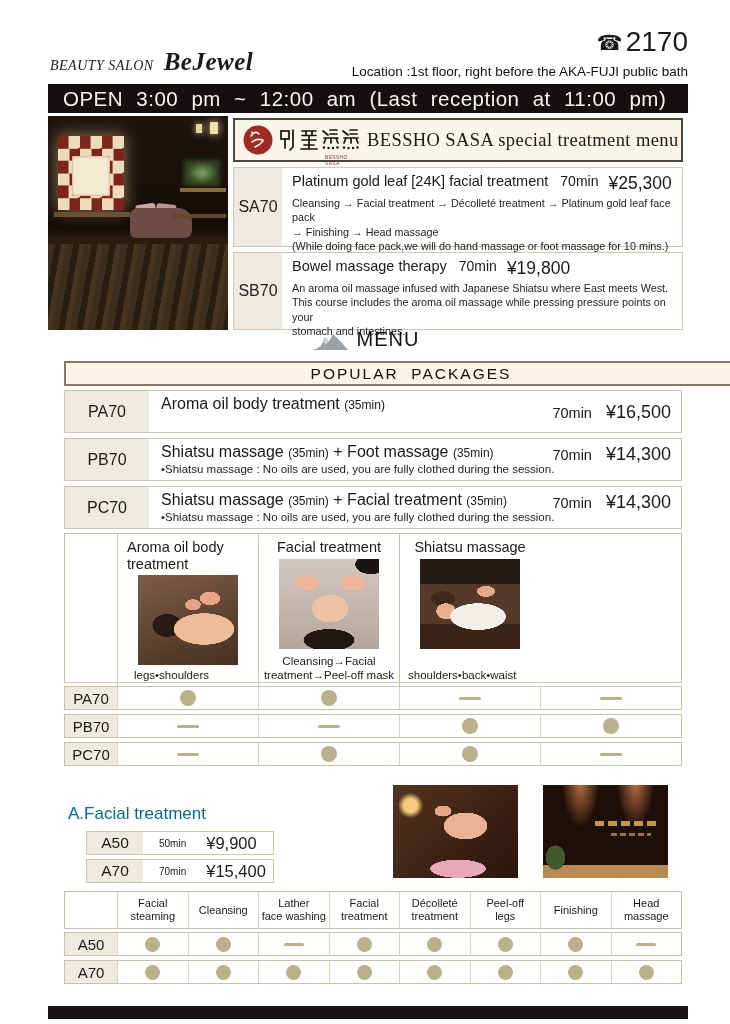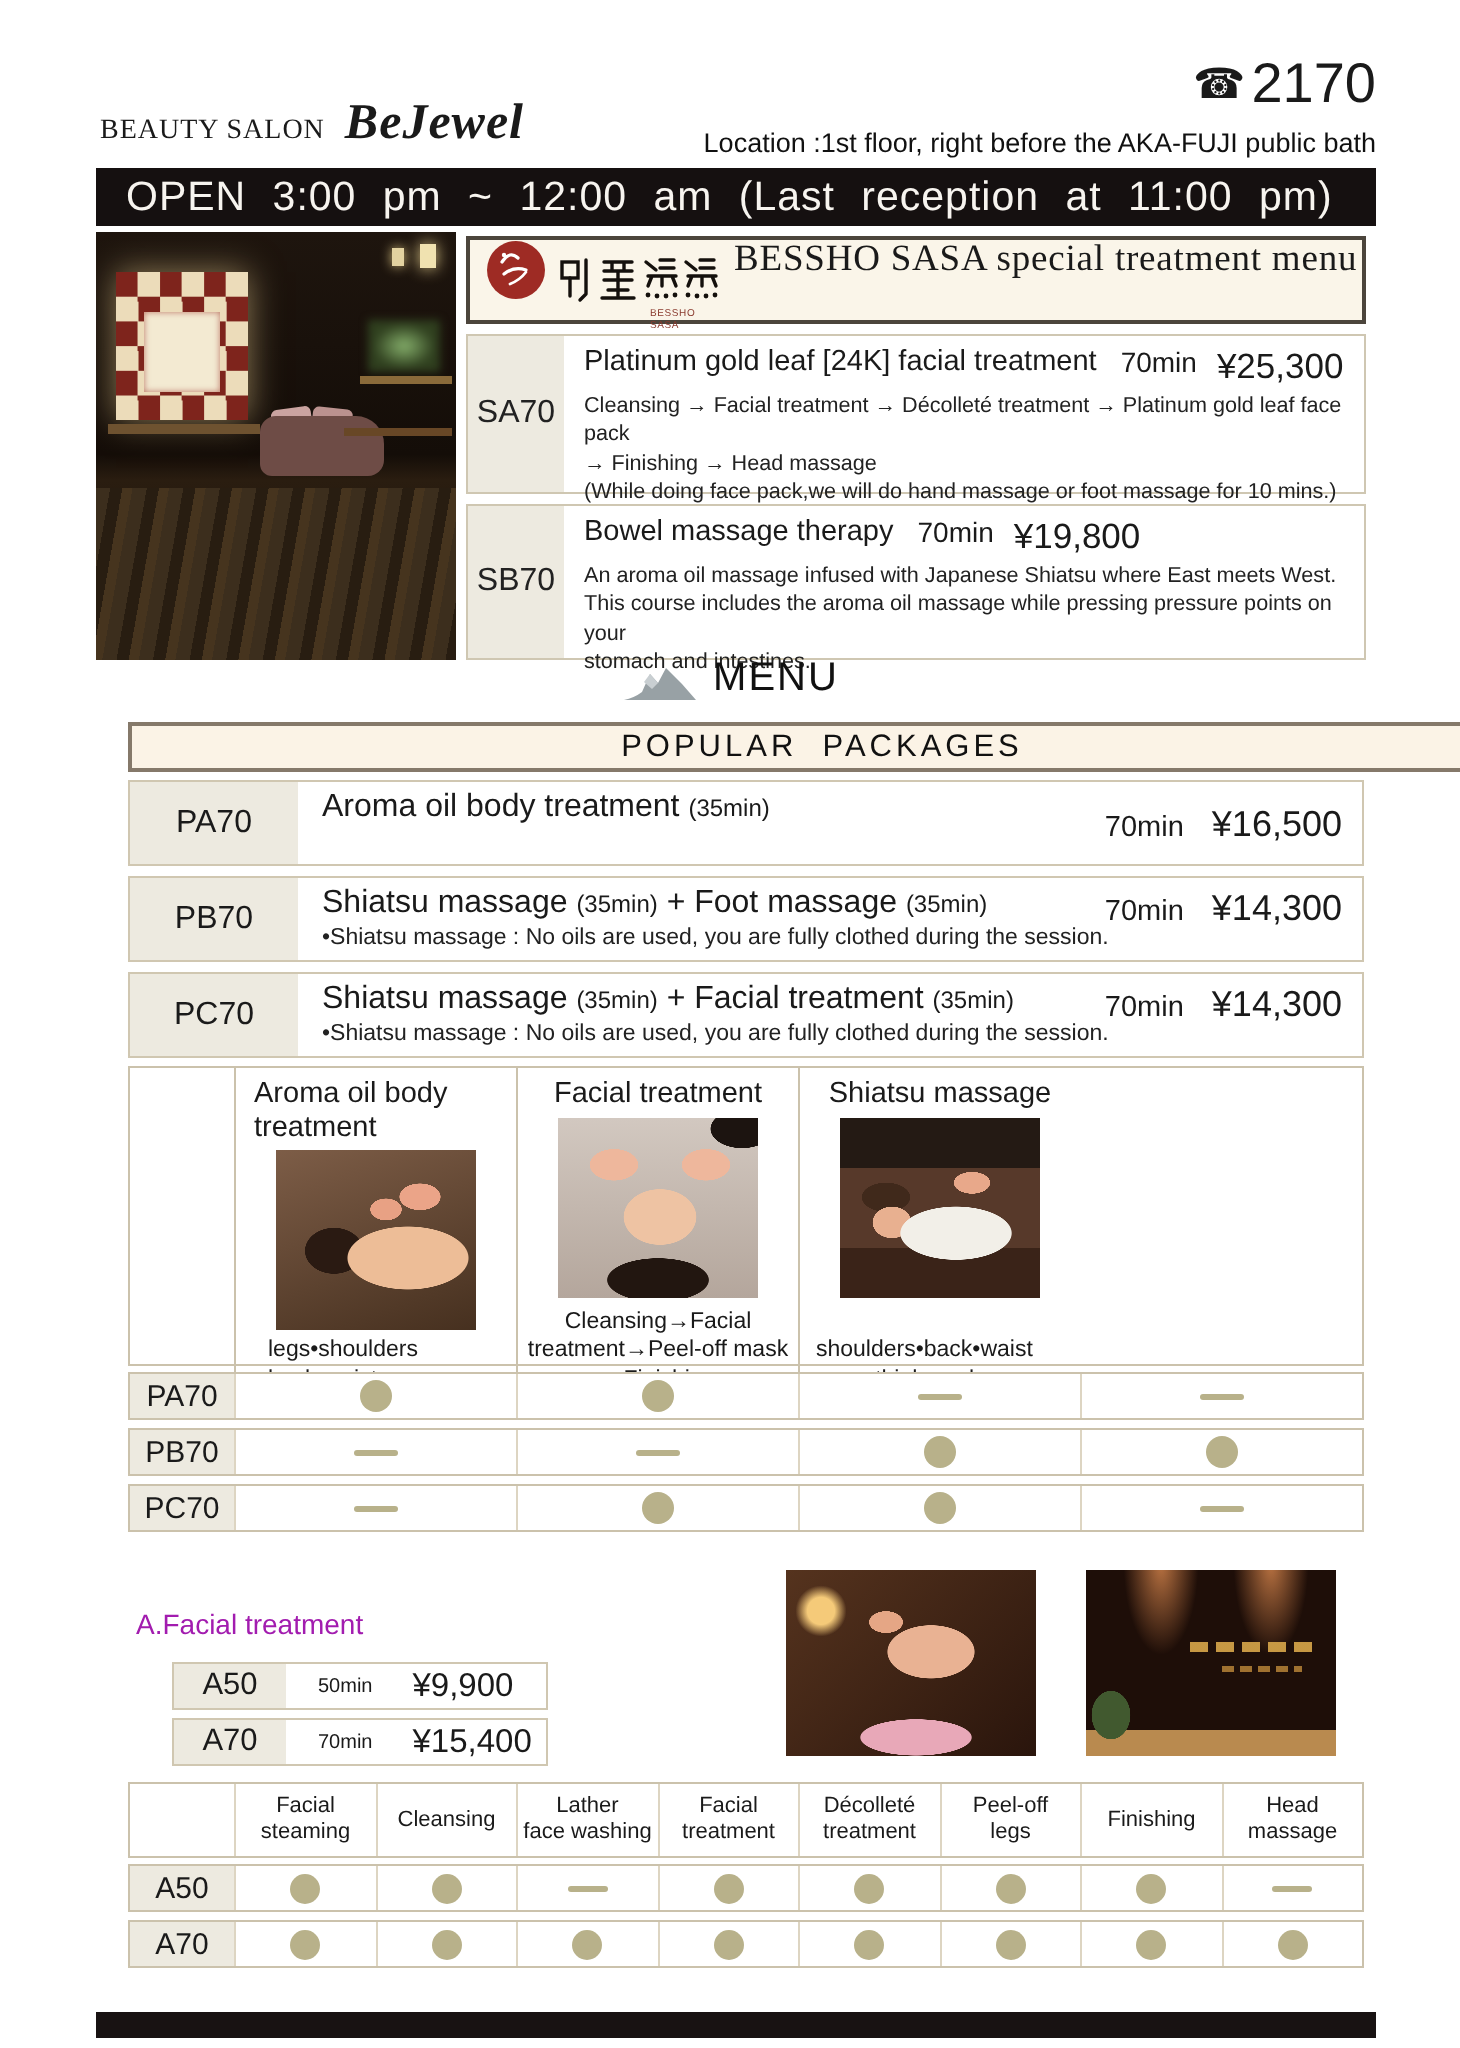--- a/index.html
+++ b/index.html
@@ -2,21 +2,21 @@
 <html><head>
 <meta charset="utf-8">
 <style>
   *{margin:0;padding:0;box-sizing:border-box}
   html,body{background:#ffffff}
   body{width:730px;height:1024px;position:relative;font-family:"Liberation Sans",sans-serif;color:#1a1a1a;overflow:hidden}
   .abs{position:absolute}
 
   
   .brand{left:50px;top:48px;display:flex;align-items:baseline;gap:10px;font-family:"Liberation Serif",serif}
-  .brand-prefix{font-size:14px;letter-spacing:.5px}
+  .brand-prefix{font-style:italic;font-size:14px;letter-spacing:.5px}
   .brand-name{font-style:italic;font-weight:bold;font-size:25px;letter-spacing:.5px}
   .phone{right:42px;top:28px;display:flex;align-items:center;gap:3px}
   .phone-glyph{font-size:21px;line-height:1}
   .phone-num{font-size:28px;line-height:1}
   .location{right:42px;top:64px;font-size:13.5px;color:#111}
   .openbar{left:48px;top:84px;width:640px;height:29px;background:#151010;color:#f7f4ef;
            font-size:20.5px;line-height:29px;padding-left:15px;letter-spacing:.5px;word-spacing:7px;white-space:nowrap}
 
   
   .interior{left:48px;top:116px;width:180px;height:214px;overflow:hidden;
@@ -33,21 +33,21 @@
   .interior .glow{position:absolute;right:8px;top:44px;width:36px;height:26px;background:radial-gradient(closest-side,#86b06c,#30401f 85%);filter:blur(2px)}
   .interior .shelf{position:absolute;right:2px;top:72px;width:46px;height:4px;background:#8a6a3a}
   .interior .shelf2{position:absolute;right:2px;top:98px;width:54px;height:4px;background:#684726}
   .interior .lamp{position:absolute;right:10px;top:6px;width:8px;height:12px;background:#f0e2b0;box-shadow:0 0 8px #e8d290}
   .interior .lamp2{position:absolute;right:26px;top:8px;width:6px;height:9px;background:#e2d2a0;box-shadow:0 0 6px #d8c280}
   .interior .floor{position:absolute;left:0;bottom:0;width:100%;height:86px;
     background:repeating-linear-gradient(100deg,#3c2e1d 0 7px,#281d11 7px 13px,#46341e 13px 18px)}
 
   
   .special-header{left:233px;top:118px;width:450px;height:44px;background:#faf5e9;border:2px solid #4c453c;
-    display:flex;padding-left:8px;gap:6px}
+    display:flex;align-items:center;padding-left:8px;gap:6px}
   .sp-title{font-family:"Liberation Serif",serif;font-size:18.5px;letter-spacing:.4px;white-space:nowrap}
   .logo-sub{position:absolute;left:46px;top:34px;font-size:5px;color:#8a3a2e;letter-spacing:.3px}
   .kanji-wrap{position:relative;width:82px;height:40px;display:flex;align-items:center}
 
   .sp-box{width:450px;border:1px solid #cfc7b2;background:#fff;display:flex}
   .sp-sa{left:233px;top:167px;height:80px}
   .sp-sb{left:233px;top:252px;height:78px}
   .code-cell{width:48px;background:#edeae0;display:flex;align-items:center;justify-content:center;font-size:16px;color:#222;flex:none}
   .gutter{width:4px;background:#fff;flex:none}
   .sp-content{padding:5px 4px 2px 6px;flex:1;min-width:0}
@@ -120,21 +120,21 @@
   .matrix-pkg{top:686px}
   .mrow{height:24px;border:1px solid #cbc2ac;background:#fff;display:grid}
   .grid4 .mrow{grid-template-columns:52px repeat(4,1fr)}
   .grid8 .mrow{grid-template-columns:52px repeat(8,1fr)}
   .mlabel{background:#edeae0;display:flex;align-items:center;justify-content:center;font-size:15px}
   .mcell{display:flex;align-items:center;justify-content:center;border-left:1px solid #ddd5c2}
   .dot{width:16px;height:16px;border-radius:50%;background:#b8b18a;display:block}
   .dash{width:22px;height:3px;border-radius:2px;background:#b8b18a;display:block}
 
   
-  .facial-heading{left:68px;top:804px;font-size:14px;color:#a21caf}
+  .facial-heading{left:68px;top:804px;font-size:17px;color:#0369a1}
   .a-row{left:86px;width:188px;height:24px;border:1px solid #d0c7b1;background:#fff;display:flex;align-items:stretch}
   .a-row-1{top:831px}.a-row-2{top:859px}
   .a-label{width:56px;background:#edeae0;display:flex;align-items:center;justify-content:center;font-size:15.5px;flex:none}
   .a-content{display:flex;align-items:center;padding-left:12px;gap:20px}
   .a-dur{font-size:10px}.a-price{font-size:16.5px}
 
   
   .facial-photo{left:393px;top:785px;width:125px;height:93px;background:
     radial-gradient(17px 17px at 14% 22%,#f5ca79 0 40%,rgba(245,202,121,0) 75%),
     radial-gradient(36px 22px at 58% 44%,#e9b293 0 60%,transparent 61%),

